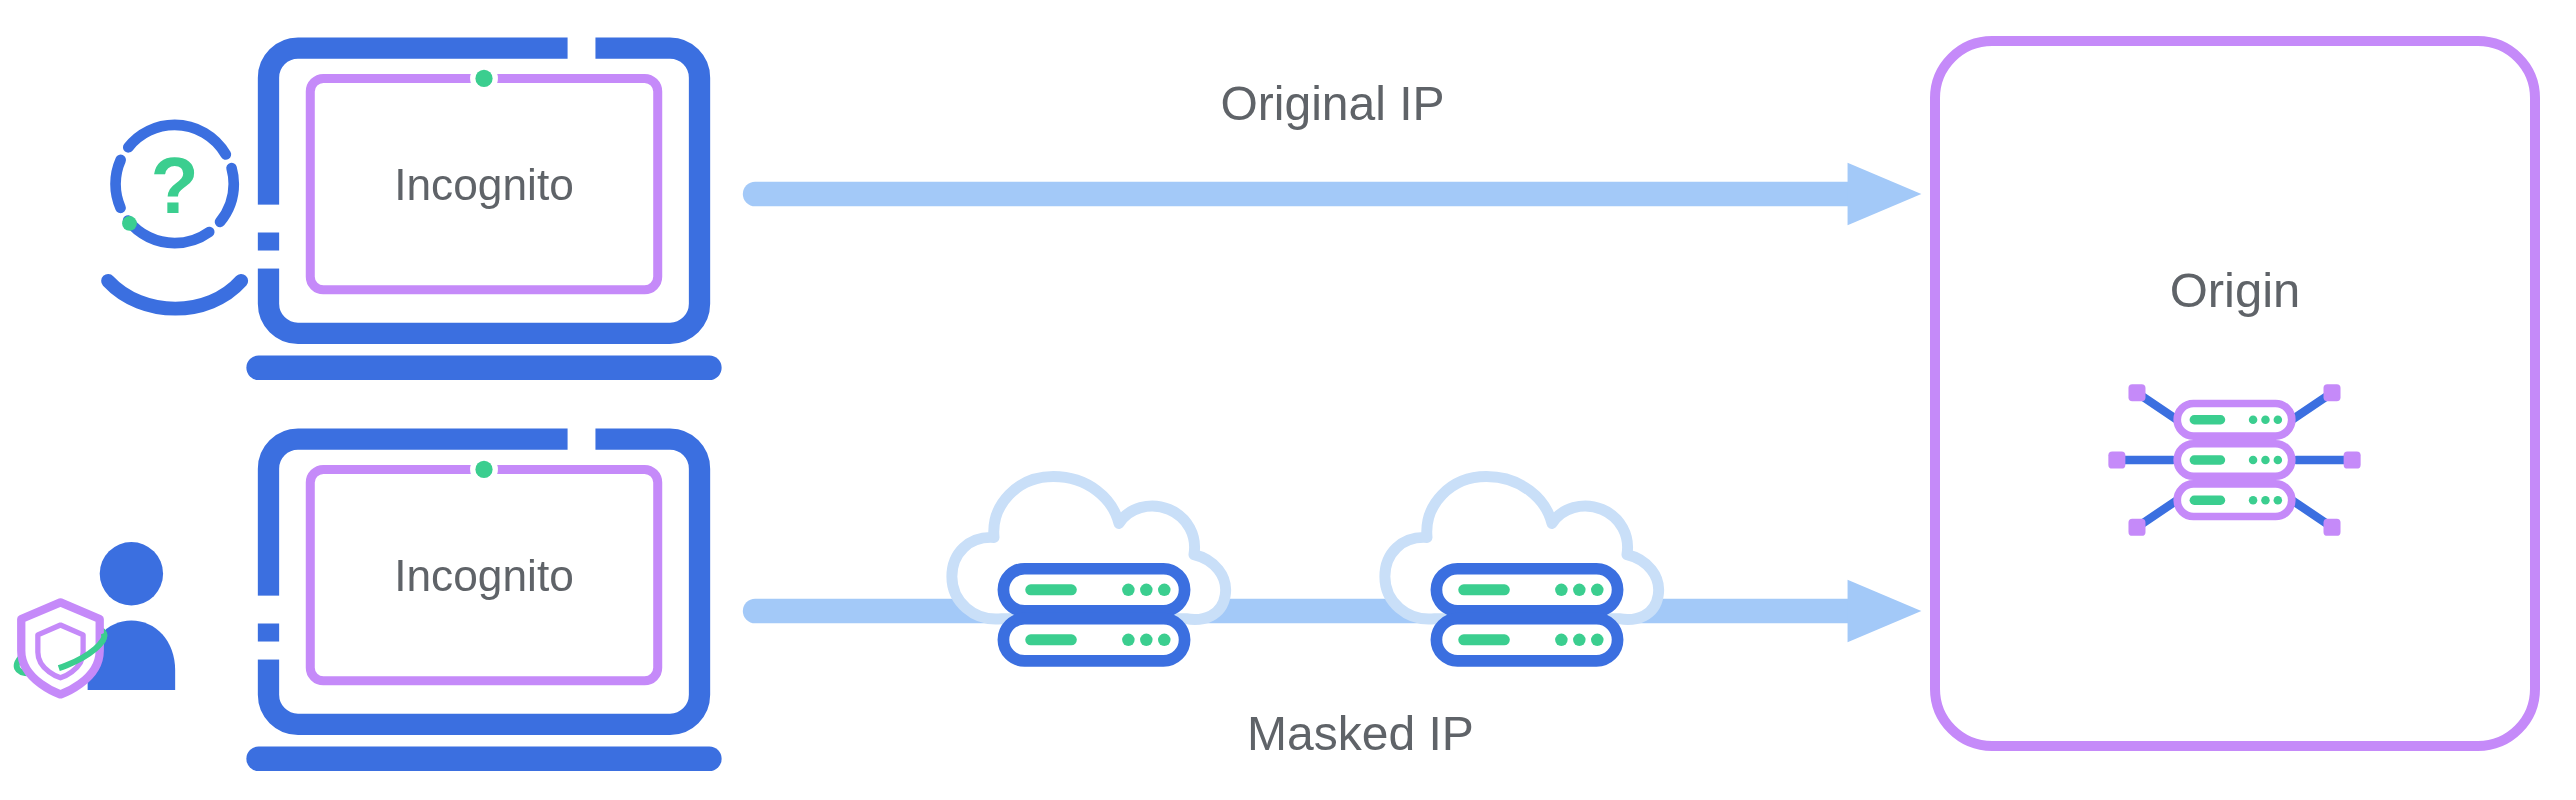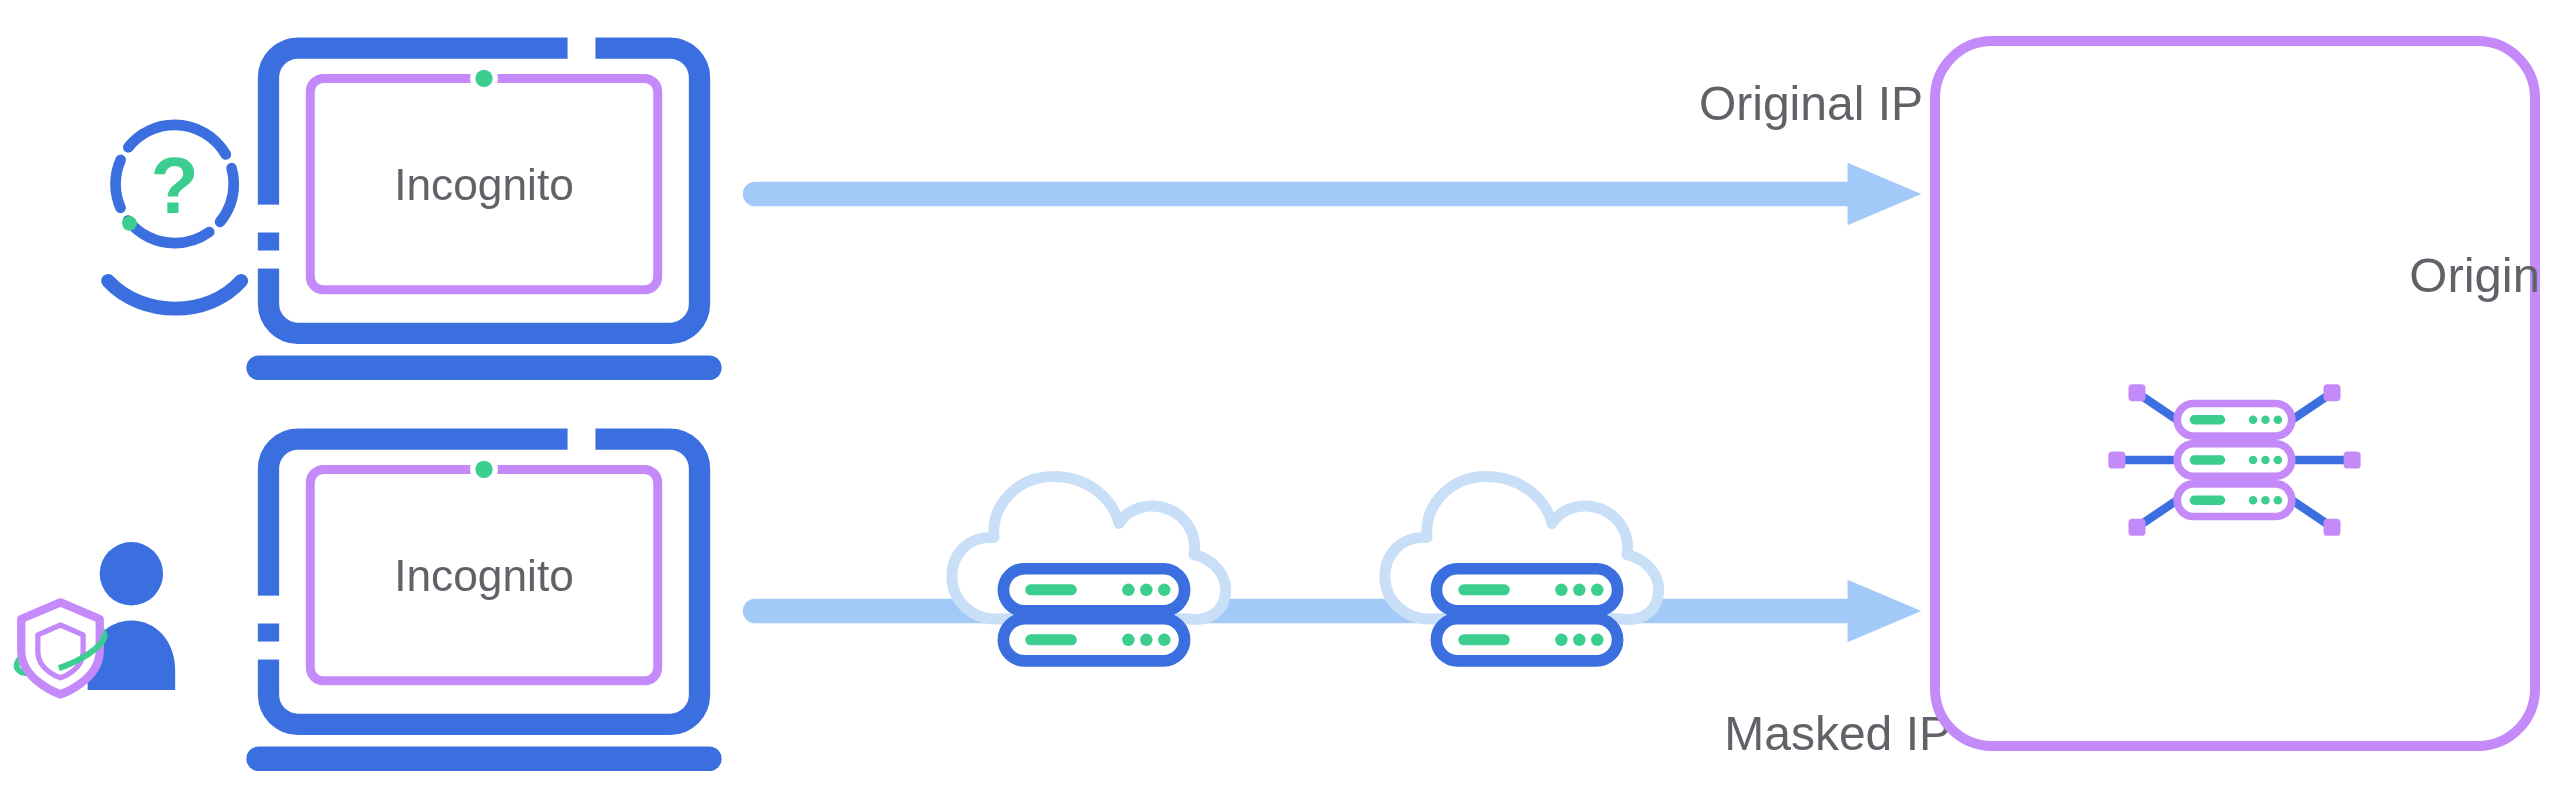--- a/index.html
+++ b/index.html
@@ -11,21 +11,21 @@
     --text:#5F6368;
     --bg:#FFFFFF;
   }
   *{box-sizing:border-box}
   body{margin:0;background:var(--bg)}
   .canvas{
     position:relative;width:2576px;height:801px;background:var(--bg);
     overflow:hidden;font-family:"Liberation Sans",sans-serif;
   }
   .abs{position:absolute}
-  .diagram-label{position:absolute;color:var(--text);text-align:right;white-space:nowrap}
+  .diagram-label{position:absolute;color:var(--text);text-align:center;white-space:nowrap}
   .lbl-arrow{font-size:48px;line-height:53px}
   .lbl-origin{font-size:49px;line-height:59px}
   .origin-box{
     position:absolute;left:1930px;top:36px;width:610px;height:715px;
     border:10.7px solid var(--purple);border-radius:62px;background:#fff;
   }
   svg{display:block;overflow:visible}
   svg text{font-family:"Liberation Sans",sans-serif}
   .screen-label{font-size:54px;fill:var(--text)}
   .q-glyph{font-size:96px;font-weight:700;fill:var(--green)}
@@ -134,21 +134,21 @@
         <circle cx="277" cy="211" r="8" class="fg"></circle>
         <circle cx="300" cy="211" r="8" class="fg"></circle>
       <rect x="122" y="268" width="66" height="14" rx="7" class="fg"></rect>
       <circle cx="254" cy="275" r="8" class="fg"></circle>
         <circle cx="277" cy="275" r="8" class="fg"></circle>
         <circle cx="300" cy="275" r="8" class="fg"></circle>
     </svg>
   </div>
 
   <div class="origin-box"></div>
-  <div class="diagram-label lbl-origin" style="left:1930px;top:246px;width:610px">Origin</div>
+  <div class="diagram-label lbl-origin" style="left:1930px;top:261px;width:610px">Origin</div>
 
   <div class="abs" style="left:2095px;top:371px">
     <svg width="279" height="178" viewBox="0 0 360 230">
       <g class="fn sb" stroke-width="11" stroke-linecap="round">
         <line x1="100" y1="115" x2="32" y2="115"></line>
         <line x1="110" y1="66" x2="54" y2="28"></line>
         <line x1="110" y1="164" x2="54" y2="202"></line>
         <line x1="260" y1="115" x2="328" y2="115"></line>
         <line x1="250" y1="66" x2="306" y2="28"></line>
         <line x1="250" y1="164" x2="306" y2="202"></line>

